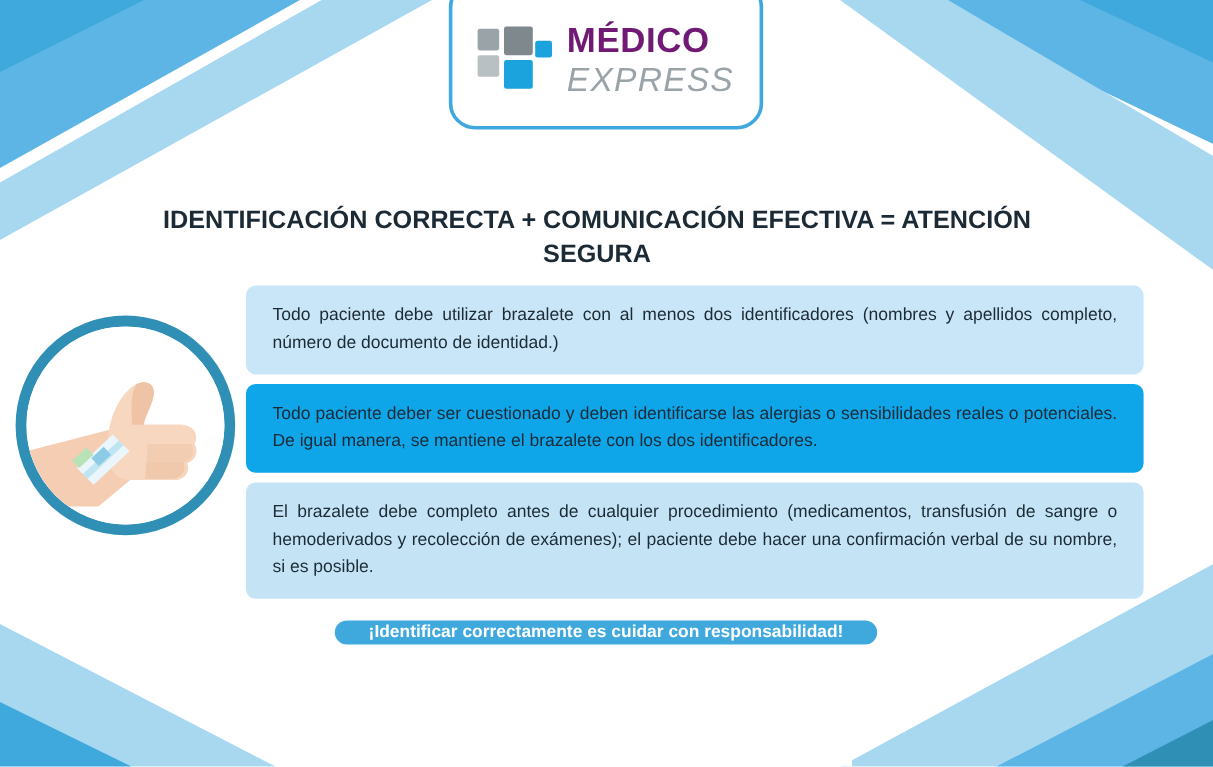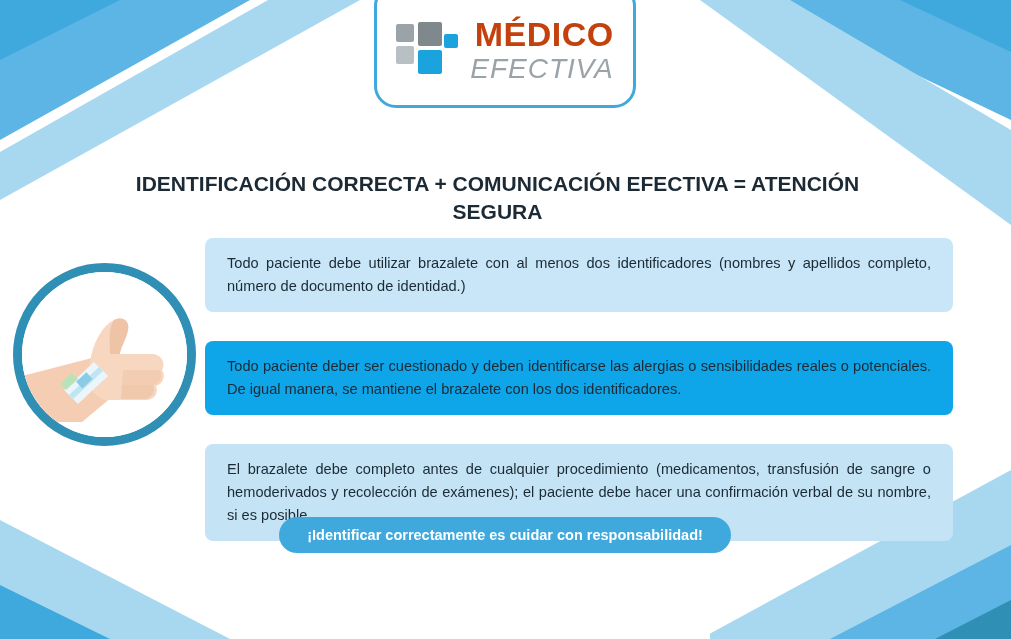--- a/index.html
+++ b/index.html
@@ -64,25 +64,24 @@
   .b3 { left: 0;   top: 24px; width: 18px; height: 18px; background: #b9c0c4; }
   .b4 { left: 22px;top: 28px; width: 24px; height: 24px; background: #1ba3dd; }
   .b5 { left: 48px;top: 12px; width: 14px; height: 14px; background: #1ba3dd; }
 
   .logo-text {
     display: flex;
     flex-direction: column;
     line-height: 1;
   }
   .logo-med {
-    font-size: 34px;
+    font-size: 29px;
     font-weight: bold;
-    color: #c2410c;
+    color: #701a75;
     letter-spacing: 0.5px;
-    text-align: right;
   }
   .logo-exp {
     font-size: 28px;
     font-style: italic;
     color: #9aa3a8;
     letter-spacing: 1px;
     margin-top: 4px;
   }
 
   
@@ -130,37 +129,37 @@
     position: absolute;
     left: 205px;
     top: 238px;
     width: 748px;
     z-index: 5;
   }
   .bubble {
     background: #c8e6f7;
     border-radius: 8px;
     padding: 14px 22px 15px 22px;
-    margin-bottom: 29px;
+    margin-bottom: 8px;
     font-size: 14.6px;
     color: #1b2a35;
     line-height: 1.55;
     text-align: justify;
     box-sizing: border-box;
   }
   .bubble.b-two { background: #0ea5e9; }
   .bubble.b-three { background: #c4e4f6; }
 
   
   .footer-pill {
     position: absolute;
     left: 279px;
     top: 517px;
     width: 452px;
-    height: 36px;
+    height: 20px;
     border-radius: 18px;
     background: #3fa9dd;
     color: #ffffff;
     font-size: 14.5px;
     font-weight: bold;
     display: flex;
     align-items: center;
     justify-content: center;
     z-index: 5;
   }
@@ -196,21 +195,21 @@
     <div class="logo-inner">
       <div class="logo-blocks">
         <i class="b1"></i>
           <i class="b2"></i>
           <i class="b3"></i>
           <i class="b4"></i>
           <i class="b5"></i>
       </div>
       <div class="logo-text">
         <span class="logo-med">MÉDICO</span>
-        <span class="logo-exp">EFECTIVA</span>
+        <span class="logo-exp">EXPRESS</span>
       </div>
     </div>
   </div>
 
   <div class="title-sub">IDENTIFICACIÓN CORRECTA + COMUNICACIÓN EFECTIVA = ATENCIÓN SEGURA</div>
 
   <div class="circle-photo">
     <svg width="166" height="166" viewBox="0 0 166 166" xmlns="http://www.w3.org/2000/svg">
       <rect x="0" y="0" width="166" height="166" fill="#ffffff"></rect>
 

